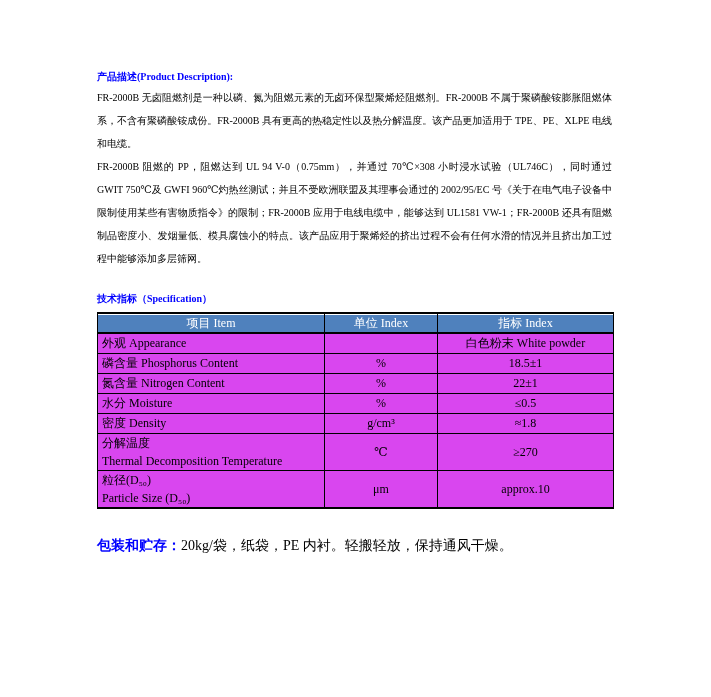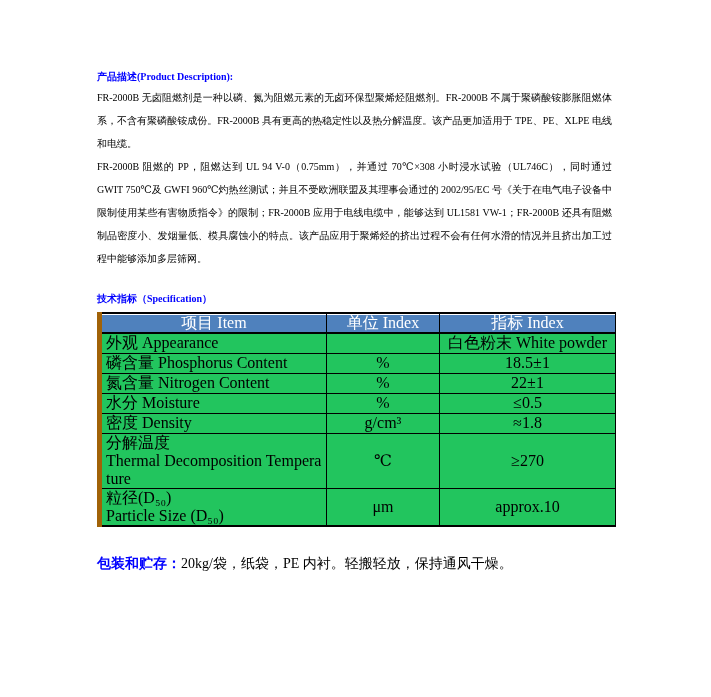--- a/index.html
+++ b/index.html
@@ -36,43 +36,43 @@
     font-size: 10px;
     line-height: 23px;
     text-align: justify;
     margin: 0;
     color: #000000;
   }
   table.spec-table {
     border-collapse: collapse;
     width: 516px;
     table-layout: fixed;
-    font-size: 16px;
-    border-left: 5px solid #a16207;
+    font-size: 12px;
+    border-left: 1px solid #a16207;
     border-right: 1px solid #000;
     border-bottom: 2px solid #000;
   }
   .col-item  { width: 227px; }
   .col-unit  { width: 113px; }
   .col-index { width: 176px; }
   table.spec-table th {
     background: #4f81bd;
     color: #ffffff;
     font-weight: normal;
     text-align: center;
     border: 1px solid #000;
     border-top: 2px solid #000;
     border-bottom: 2px solid #000;
     box-shadow: inset 0 1px 0 #ffffff;
     padding: 0 4px;
     height: 19px;
     line-height: 18px;
   }
   table.spec-table td {
-    background: #22c55e;
+    background: #d946ef;
     border: 1px solid #000;
     padding: 0 4px;
     line-height: 18px;
     height: 20px;
     vertical-align: middle;
   }
   td.cell-item {
     text-align: left;
     white-space: pre-line;
     word-break: break-all;

